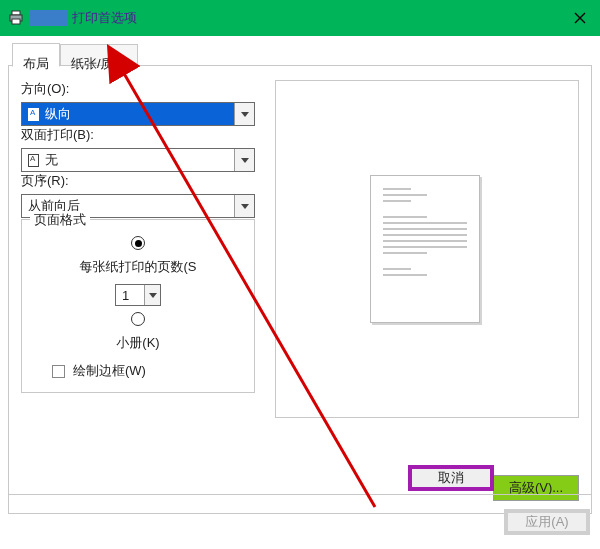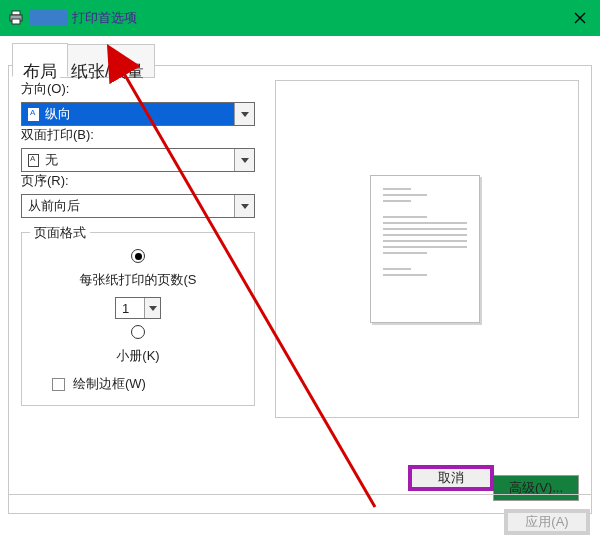--- a/index.html
+++ b/index.html
@@ -22,22 +22,22 @@
   .titlebar .close {
     width: 40px; height: 30px; display: flex; align-items: center; justify-content: center;
     margin-right: -8px; cursor: default;
   }
   .tabs {
     margin: 6px 8px 0 8px; position: relative; height: 24px;
     border-bottom: 1px solid #c8c8c8;
   }
   .tab {
     position: absolute; top: 0; height: 24px; line-height: 23px;
-    padding: 16px 10px; border: 1px solid #c8c8c8; background: #fff;
-    font-size: 17px;
+    padding: 8px 10px; border: 1px solid #c8c8c8; background: #fff;
+    font-size: 13px;
   }
   .tab.active { border-bottom: 1px solid #fff; z-index: 2; top: 1px; }
   .tab.inactive { background: #f6f6f6; top: 2px; height: 22px; line-height: 21px; z-index: 1; }
   .tab1 { left: 4px; }
   .tab2 { left: 52px; }
   .content {
     border: 1px solid #c8c8c8; border-top: none;
     margin: 0 8px 0 8px; padding: 14px 12px 12px 12px;
     height: 448px; position: relative;
   }
@@ -56,21 +56,21 @@
   }
   .combo.sel .val { background: #0a64d8; color: #fff; }
   .doc-glyph {
     width: 11px; height: 13px; background: #fff; border: 1px solid #444; position: relative;
     display: inline-block;
   }
   .combo.sel .doc-glyph { border-color: #fff; }
   .doc-glyph::after { content: "A"; font-size: 8px; position: absolute; top: -1px; left: 1px; color: #444; }
   .combo.sel .doc-glyph::after { color: #0a64d8; }
   .fieldset {
-    border: 1px solid #c8c8c8; padding: 10px 10px 12px 10px; margin-top: 14px;
+    border: 1px solid #c8c8c8; padding: 10px 10px 12px 10px; margin-top: 1px;
     position: relative; width: 234px;
   }
   .fieldset .legend {
     position: absolute; top: -9px; left: 8px; background: #fff; padding: 0 4px;
   }
   .radio-row {
     display: flex; align-items: center; gap: 8px; margin: 6px 0; flex-direction: column;
   }
   .radio {
     width: 14px; height: 14px; border: 1px solid #333; border-radius: 50%;
@@ -97,21 +97,21 @@
     padding: 12px 12px;
   }
   .pline { height: 2px; background: #c6c6c6; margin-bottom: 4px; }
   .pline.w30 { width: 28px; }
   .pline.w50 { width: 44px; }
   .pline.w100 { width: 84px; }
   .pgap { height: 10px; }
 
   .adv-btn {
     position: absolute; right: 12px; bottom: 12px;
-    border: 1px solid #9a9a9a; background: #15803d;
+    border: 1px solid #9a9a9a; background: #84cc16;
     height: 26px; width: 86px; display: flex; align-items: center; justify-content: center;
   }
 
   .bottom-sep {
     position: absolute; left: 8px; right: 8px; top: 494px; height: 1px; background: #c8c8c8;
   }
   .buttons {
     position: absolute; right: 10px; bottom: 14px; display: flex; gap: 10px;
   }
   .btn {

